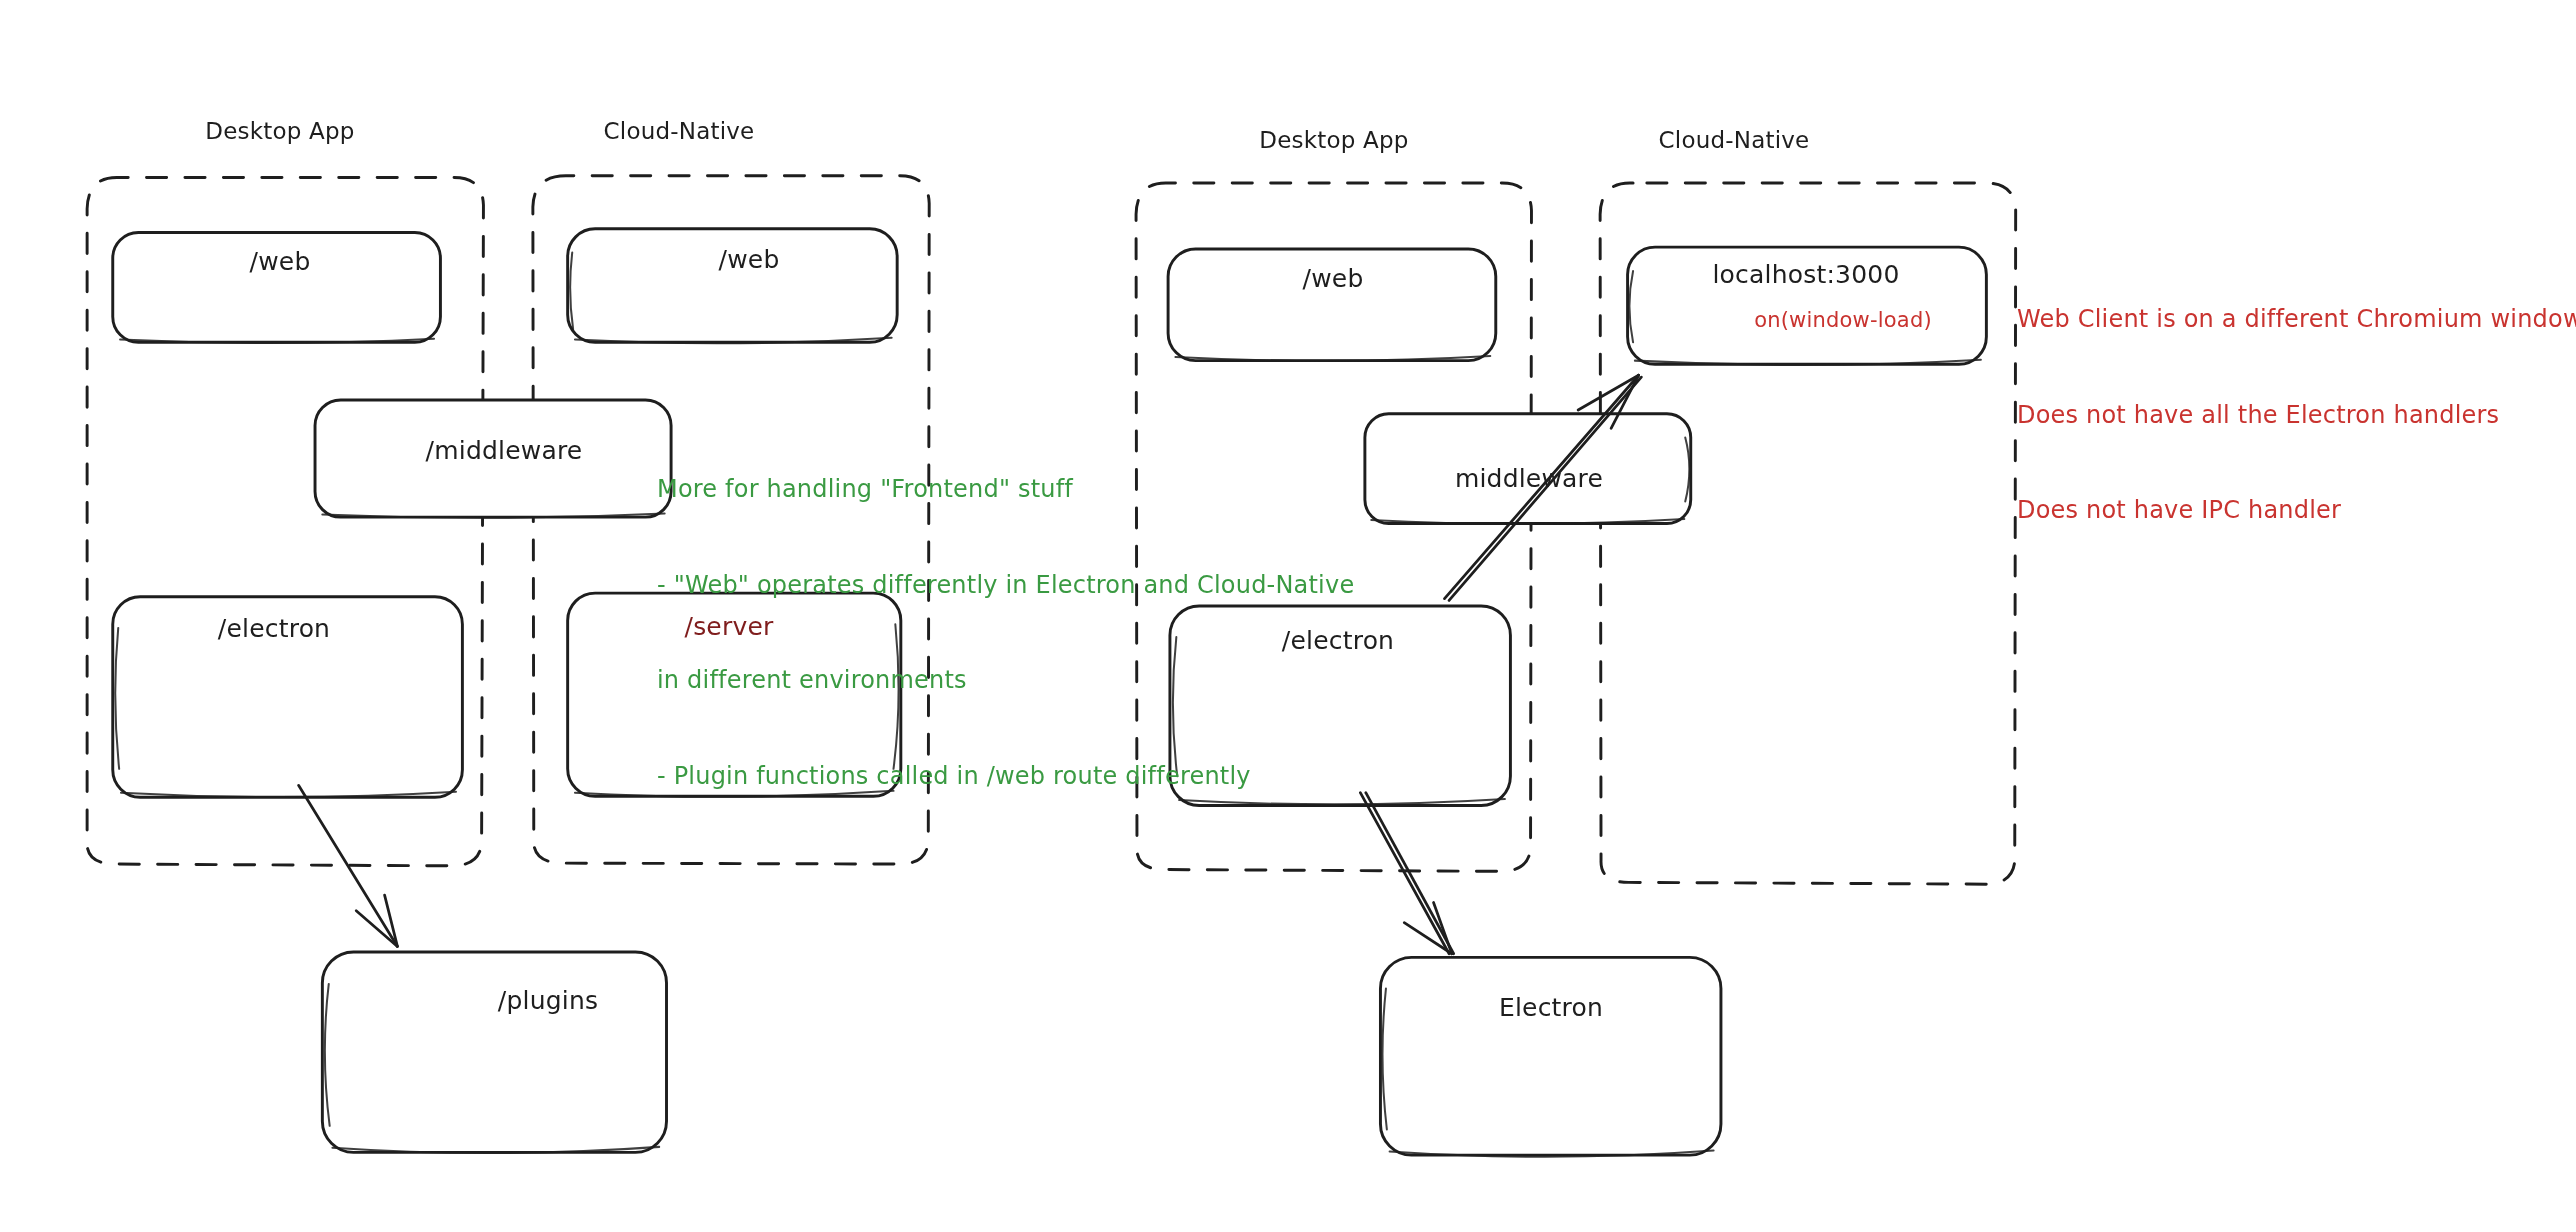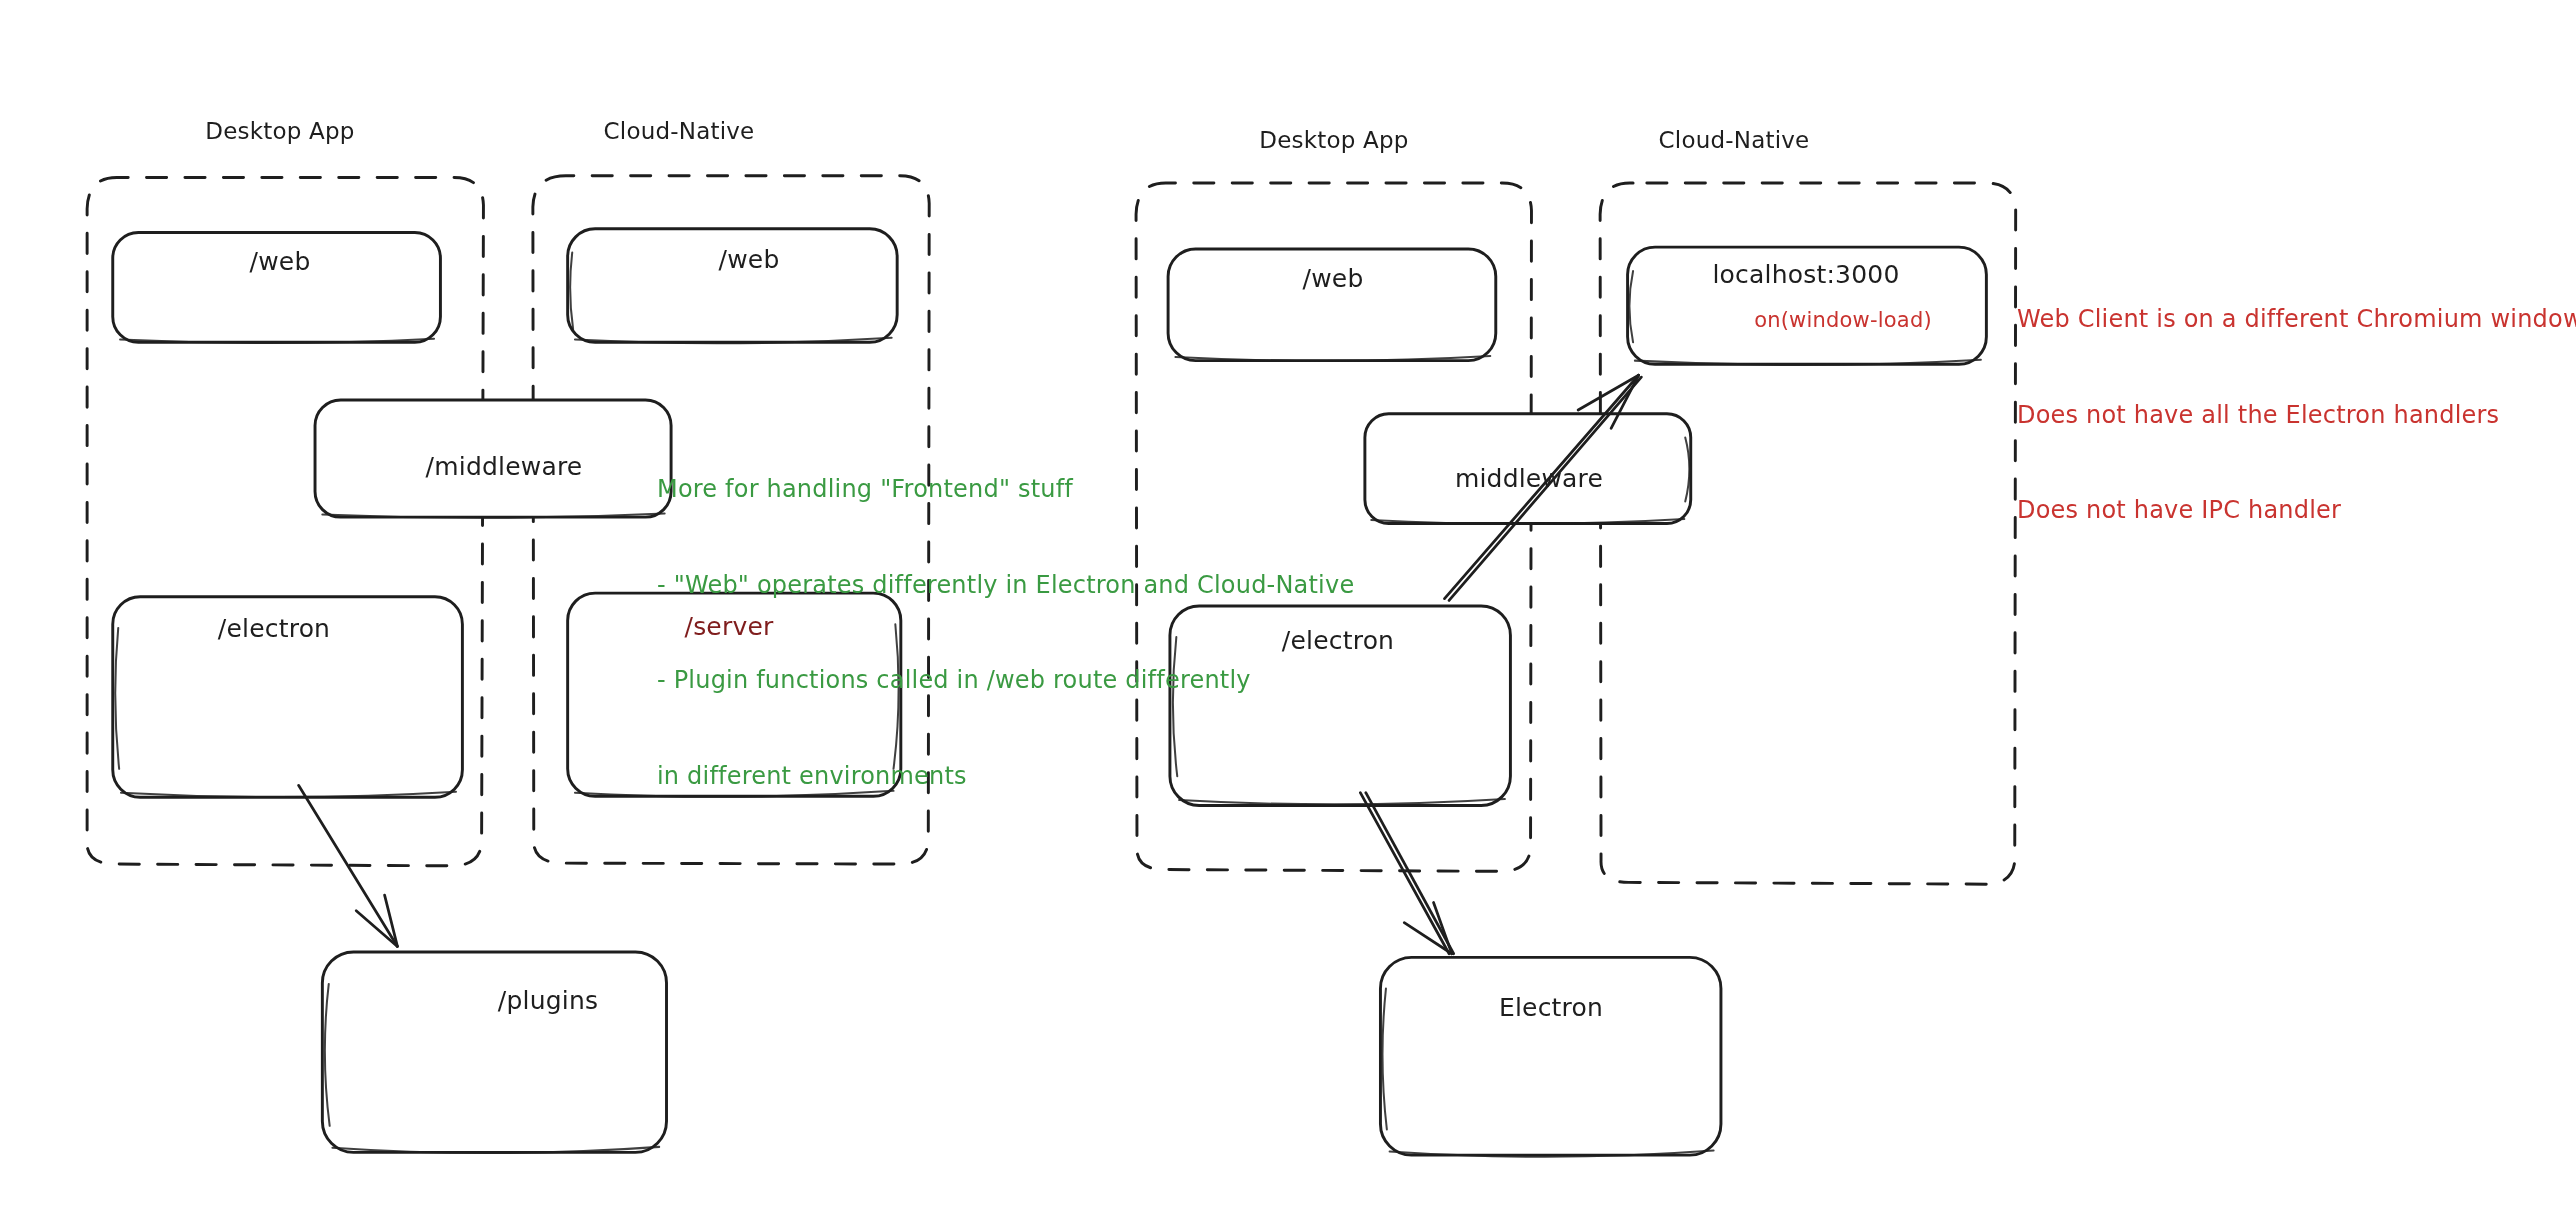--- a/index.html
+++ b/index.html
@@ -215,40 +215,40 @@
       <path class="conn" d="M 1790 410 L 1724 448"></path>
       <path class="conn" d="M 1790 410 L 1760 468"></path>
     </g>
   </svg>
 
   <div class="txt group-label" style="left:280px; top:117px;">Desktop App</div>
   <div class="txt group-label" style="left:679px; top:117px;">Cloud-Native</div>
 
   <div class="txt box-label" style="left:280px; top:247px;">/web</div>
   <div class="txt box-label" style="left:749px; top:245px;">/web</div>
-  <div class="txt box-label" style="left:504px; top:452px;">/middleware</div>
+  <div class="txt box-label" style="left:504px; top:436px;">/middleware</div>
   <div class="txt box-label" style="left:274px; top:614px;">/electron</div>
   <div class="txt box-label red" style="left:729px; top:612px;">/server</div>
   <div class="txt box-label" style="left:500px; top:986px;margin-left:48px;">/plugins</div>
 
   <div class="txt group-label" style="left:1334px; top:126px;">Desktop App</div>
   <div class="txt group-label" style="left:1734px; top:126px;">Cloud-Native</div>
 
   <div class="txt box-label" style="left:1333px; top:264px;">/web</div>
   <div class="txt box-label" style="left:1806px; top:260px;">localhost:3000</div>
   <div class="txt sub-label" style="left:1843px; top:308px;">on(window-load)</div>
   <div class="txt box-label" style="left:1529px; top:464px;">middleware</div>
   <div class="txt box-label" style="left:1338px; top:626px;">/electron</div>
   <div class="txt box-label" style="left:1551px; top:993px;">Electron</div>
 
   <div class="txt note green" style="left:657px; top:410px;">
     <div>More for handling "Frontend" stuff</div>
     <div>- "Web" operates differently in Electron and Cloud-Native</div>
+    <div>in different environments</div>
     <div>- Plugin functions called in /web route differently</div>
-    <div>in different environments</div>
   </div>
 
   <div class="txt note red" style="left:2017px; top:240px;">
     <div>Web Client is on a different Chromium window</div>
     <div>Does not have all the Electron handlers</div>
     <div>Does not have IPC handler</div>
   </div>
 
   <div class="hit" style="left:113px; top:233px; width:328px; height:110px;"></div>
   <div class="hit" style="left:568px; top:229px; width:330px; height:114px;"></div>

